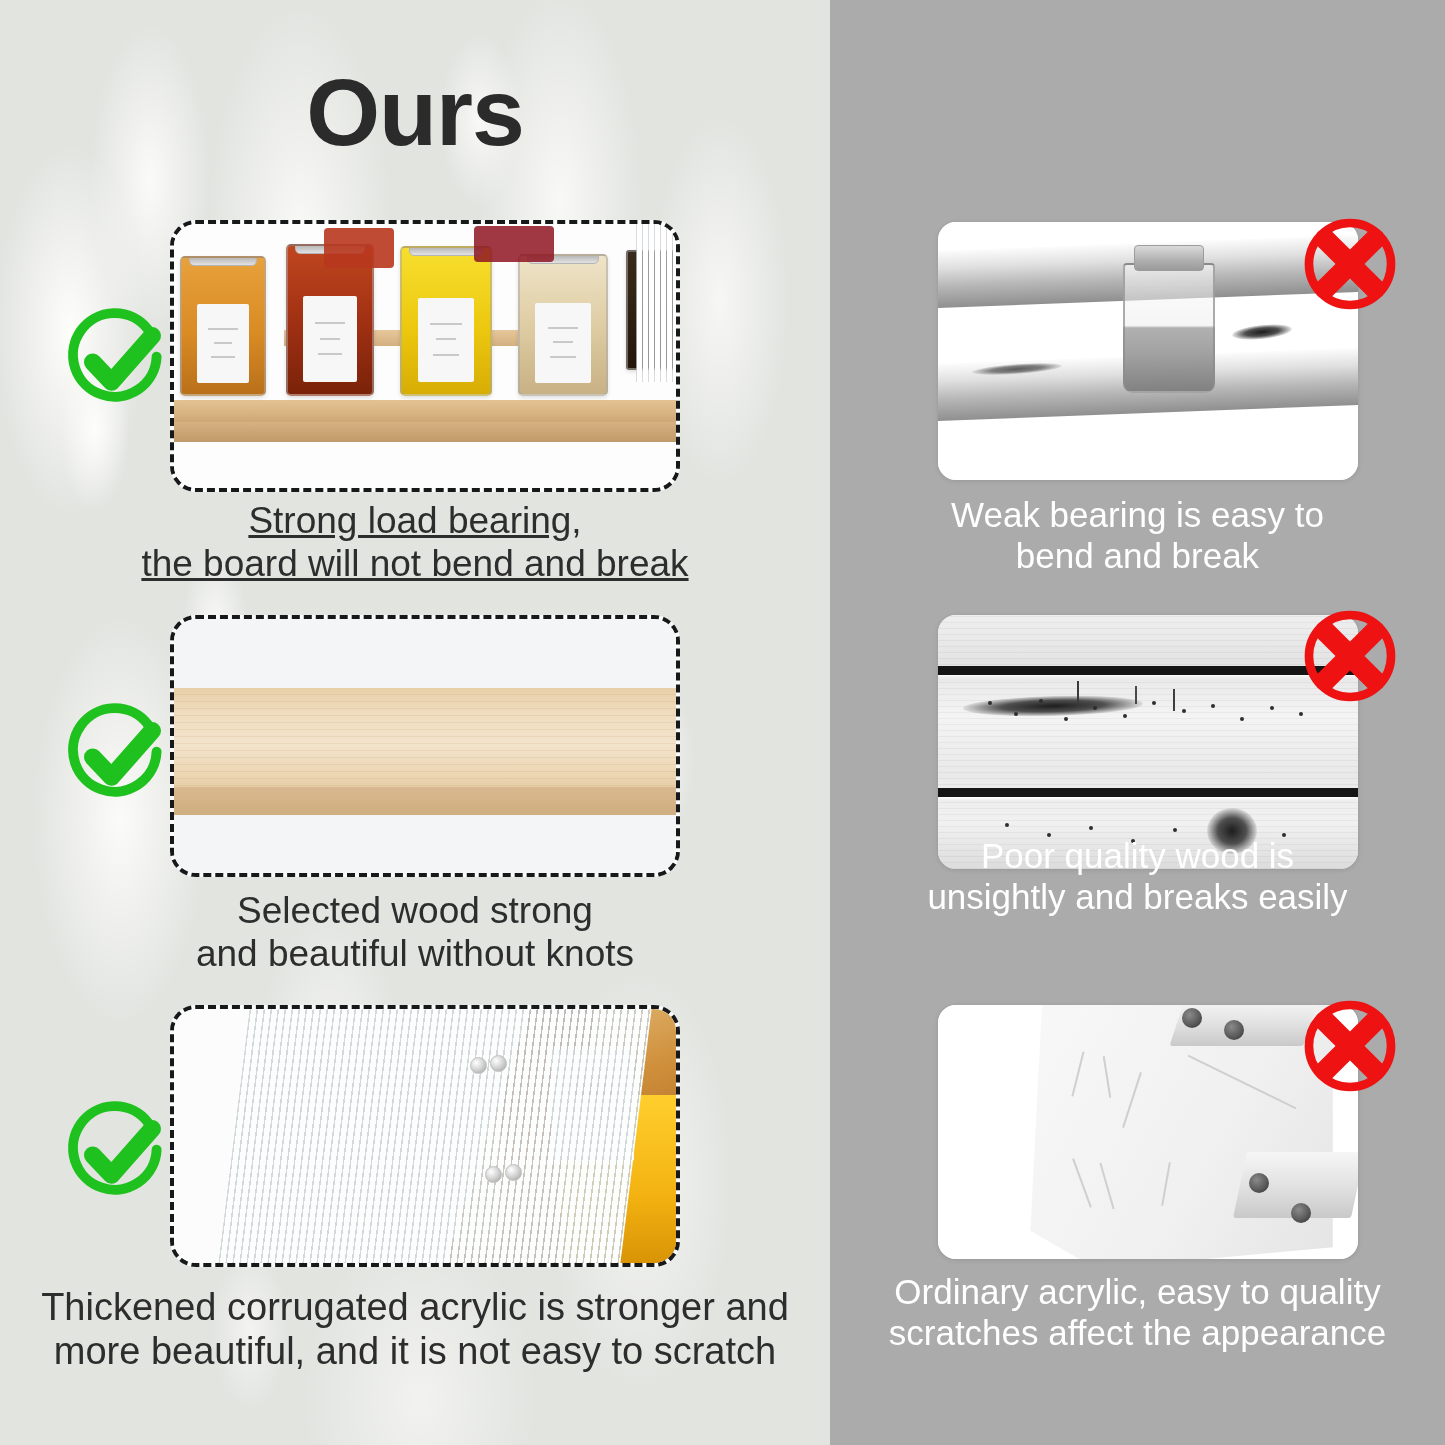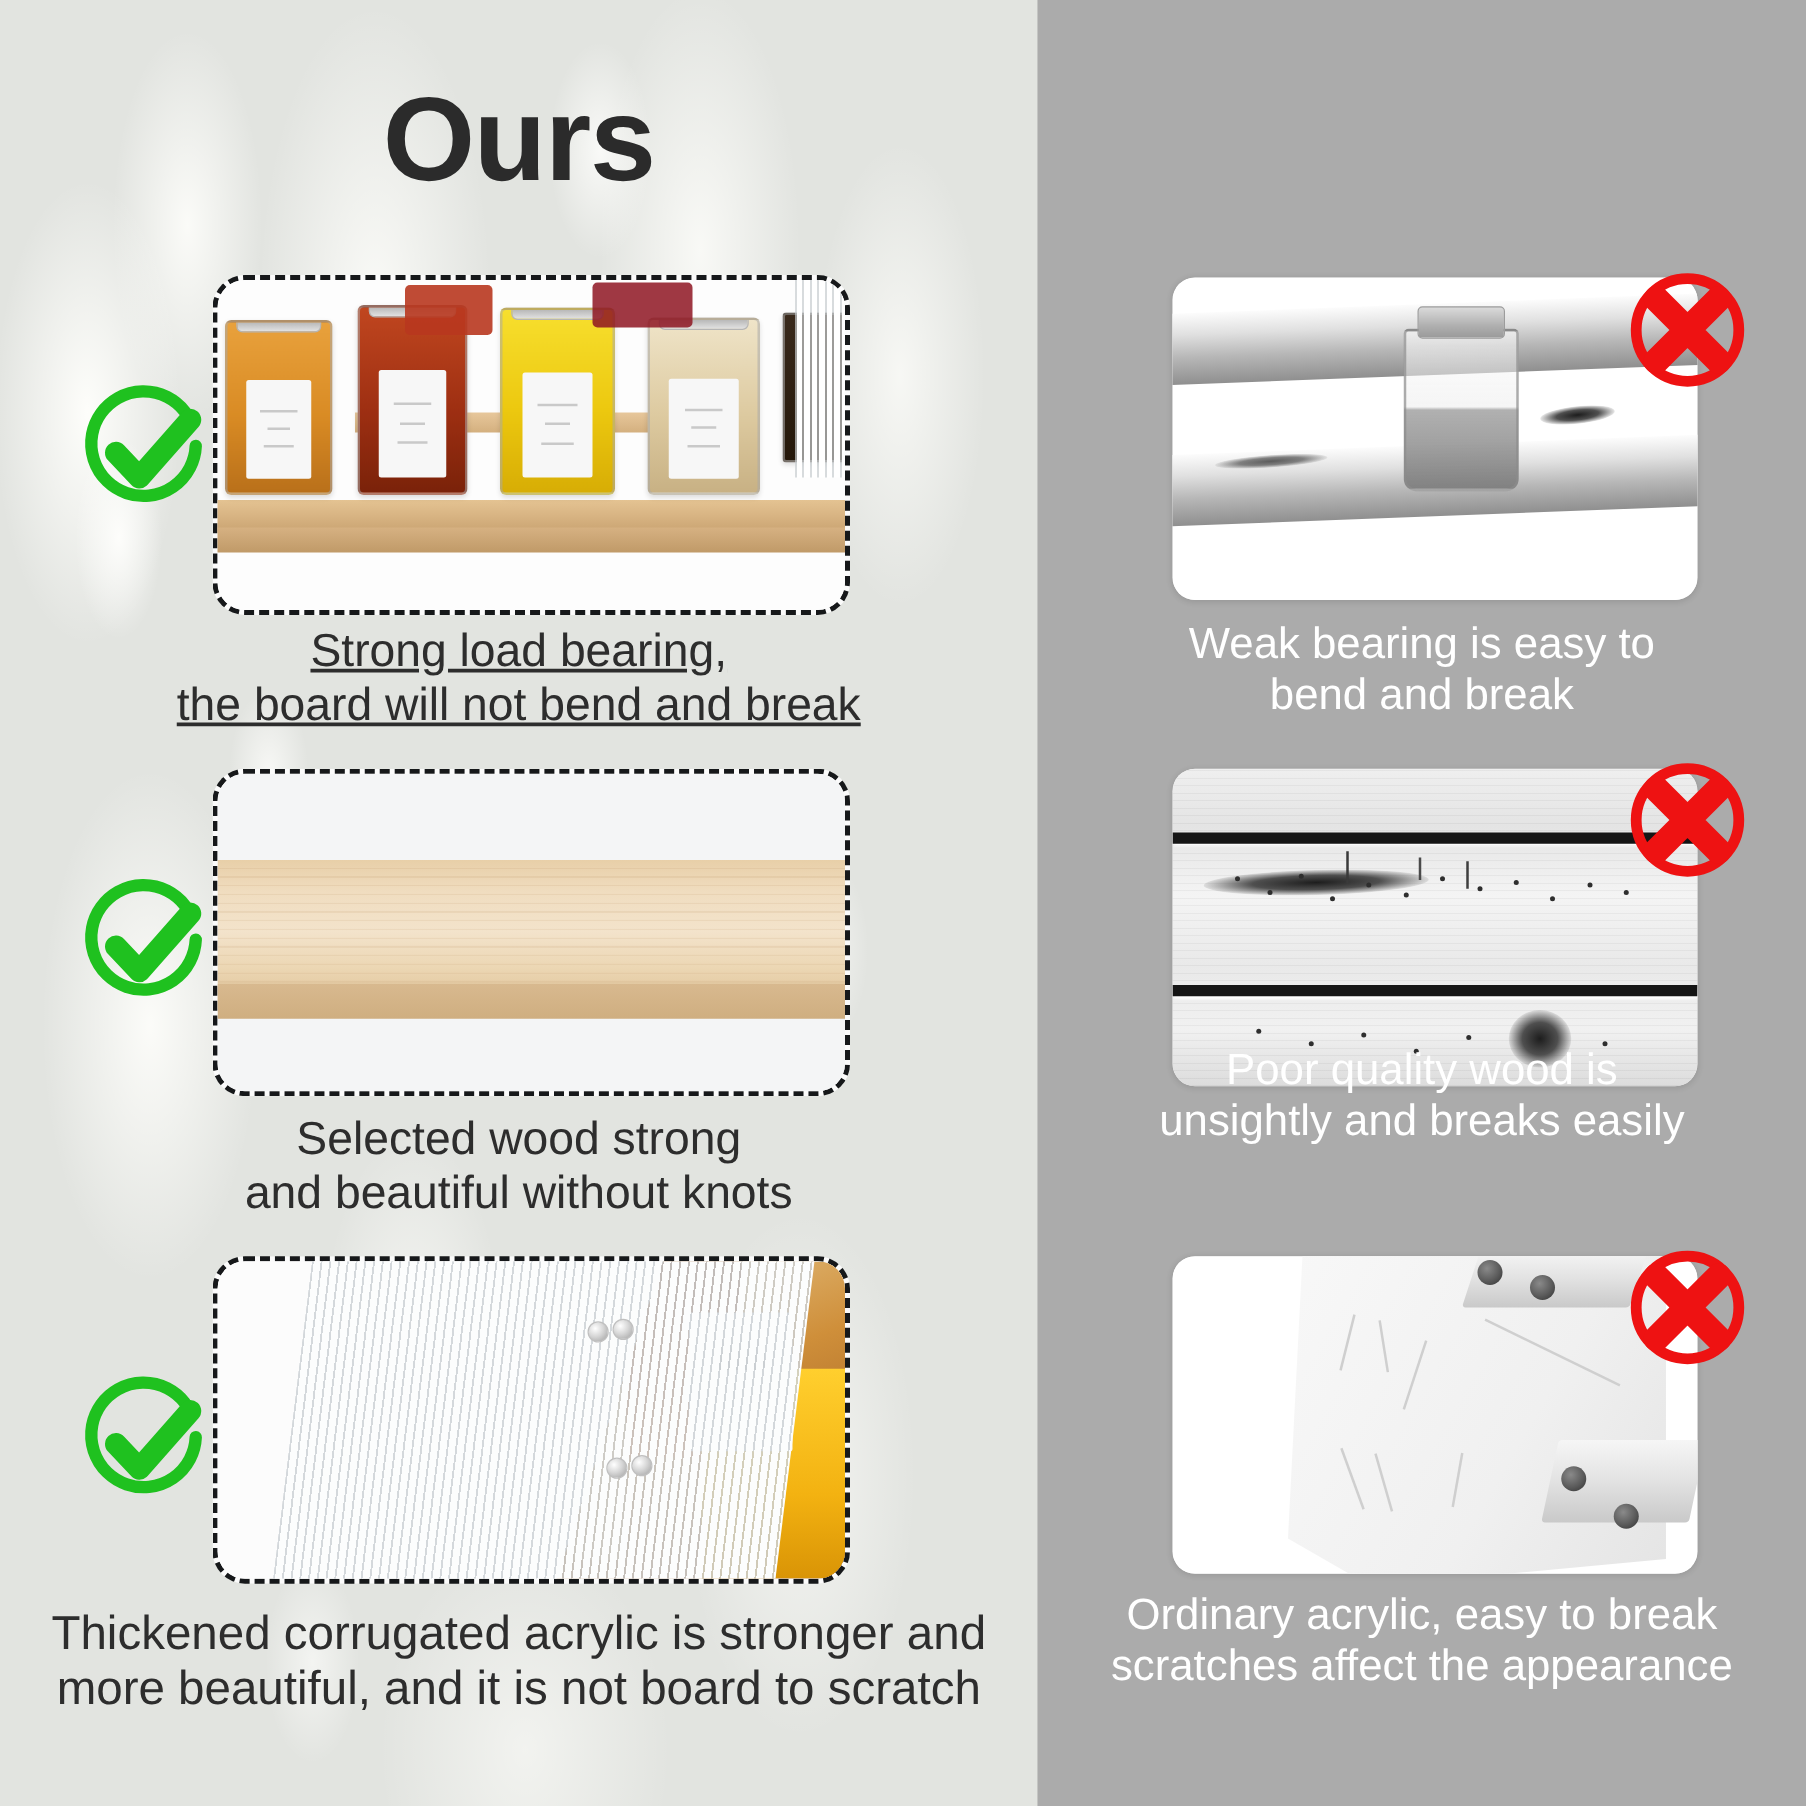--- a/index.html
+++ b/index.html
@@ -344,21 +344,21 @@
       </div>
       <div class="corr-panel"></div>
       <div class="screw" style="left:59%; top:19%;"></div>
       <div class="screw" style="left:63%; top:18%;"></div>
       <div class="screw" style="left:62%; top:62%;"></div>
       <div class="screw" style="left:66%; top:61%;"></div>
     </div>
   </div>
 
   <div class="cap cap-left wide" style="top:1285px;">Thickened corrugated acrylic is stronger and
-more beautiful, and it is not board to scratch</div>
+more beautiful, and it is not easy to scratch</div>
 
   <div class="photo" style="left:938px; top:222px; width:420px; height:258px;">
     <div class="gray-shelf">
       <div class="bar" style="top:8%;  height:22%; transform:rotate(-2.2deg);"></div>
       <div class="bar" style="top:52%; height:22%; transform:rotate(-2.2deg);"></div>
       <div class="gray-jar" style="left:44%; top:16%; width:92px; height:130px;">
         <div class="glid"></div>
       </div>
       <div class="knot" style="left:70%; top:40%; width:60px; height:14px; transform:rotate(-6deg);"></div>
       <div class="knot" style="left:8%;  top:55%; width:90px; height:10px; transform:rotate(-4deg); opacity:.7;"></div>
@@ -428,17 +428,17 @@
       <div class="ga-screw" style="left:74%; top:66%;"></div>
       <div class="ga-screw" style="left:84%; top:78%;"></div>
     </div>
   </div>
   <div class="mark" style="left:1296px; top:992px; width:108px; height:108px; z-index:5;">
     <svg viewBox="0 0 100 100" width="108" height="108">
       <circle cx="50" cy="50" r="38" fill="none" stroke="#ee1212" stroke-width="8"></circle>
       <path d="M27 27 L73 73 M73 27 L27 73" stroke="#ee1212" stroke-width="19" stroke-linecap="round"></path>
     </svg>
   </div>
-  <div class="cap cap-right" style="top:1272px;">Ordinary acrylic, easy to break
+  <div class="cap cap-right" style="top:1272px;">Ordinary acrylic, easy to quality
 scratches affect the appearance</div>
 
 
 </div>
 
 </body></html>

